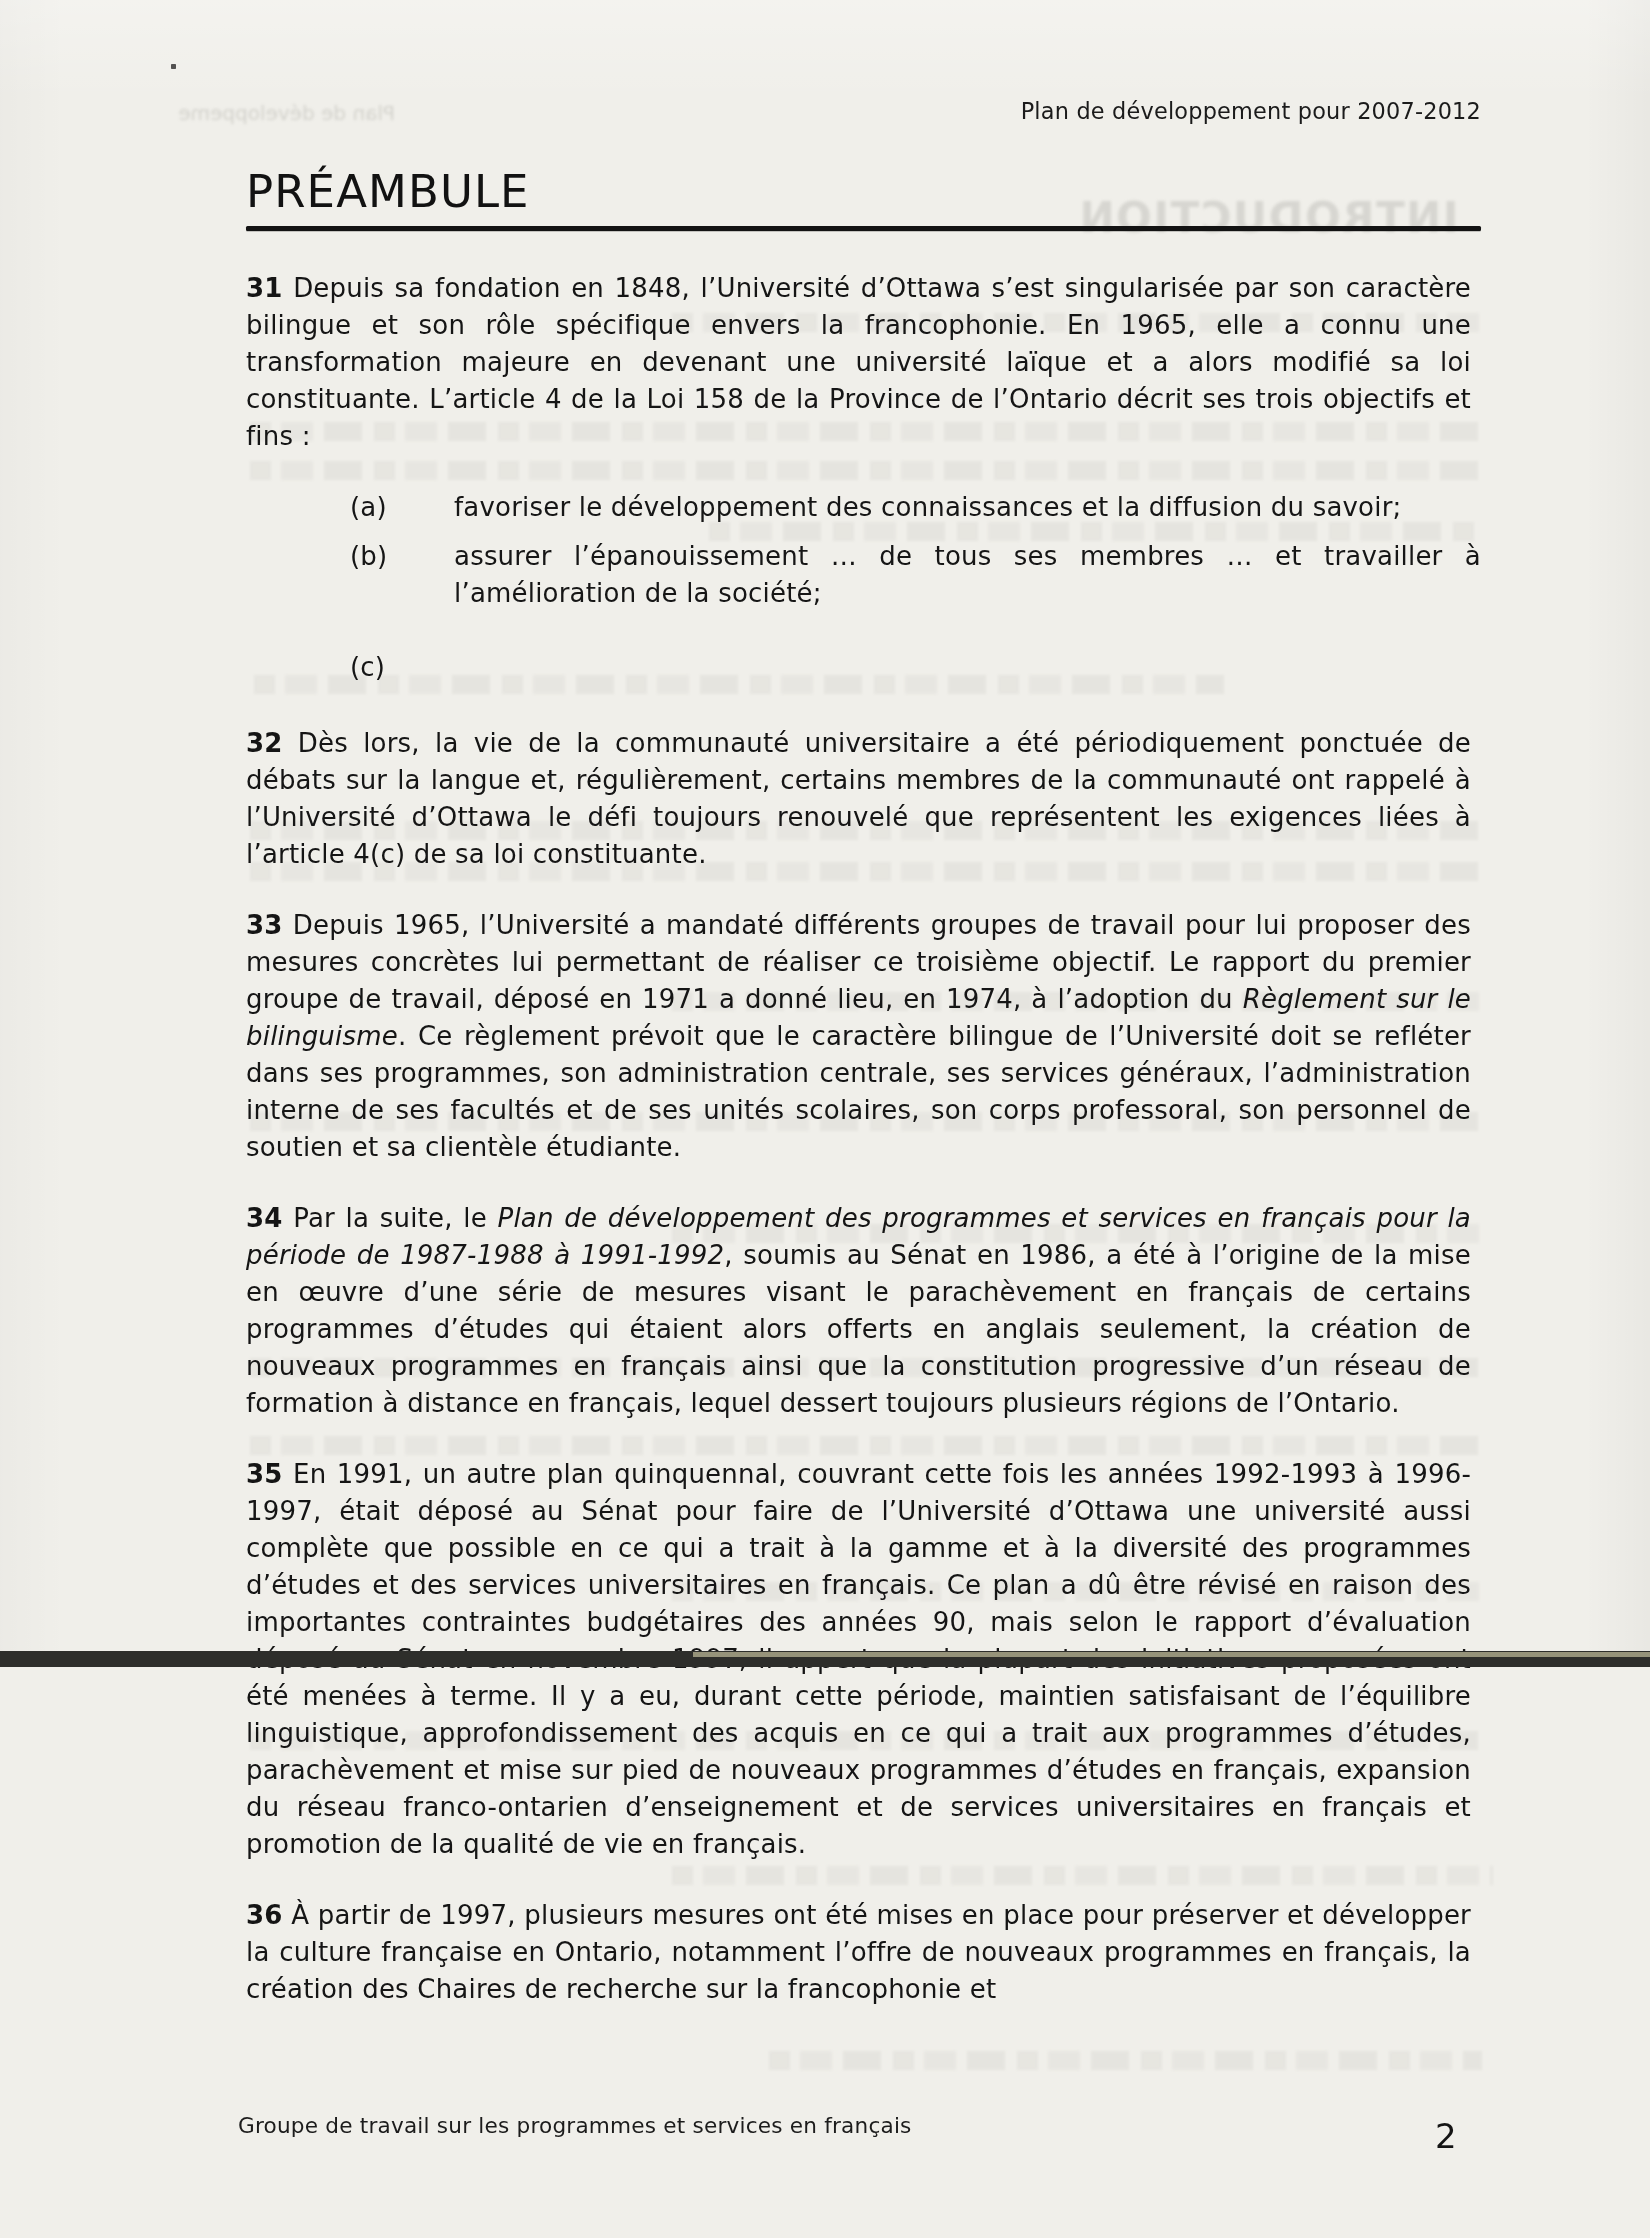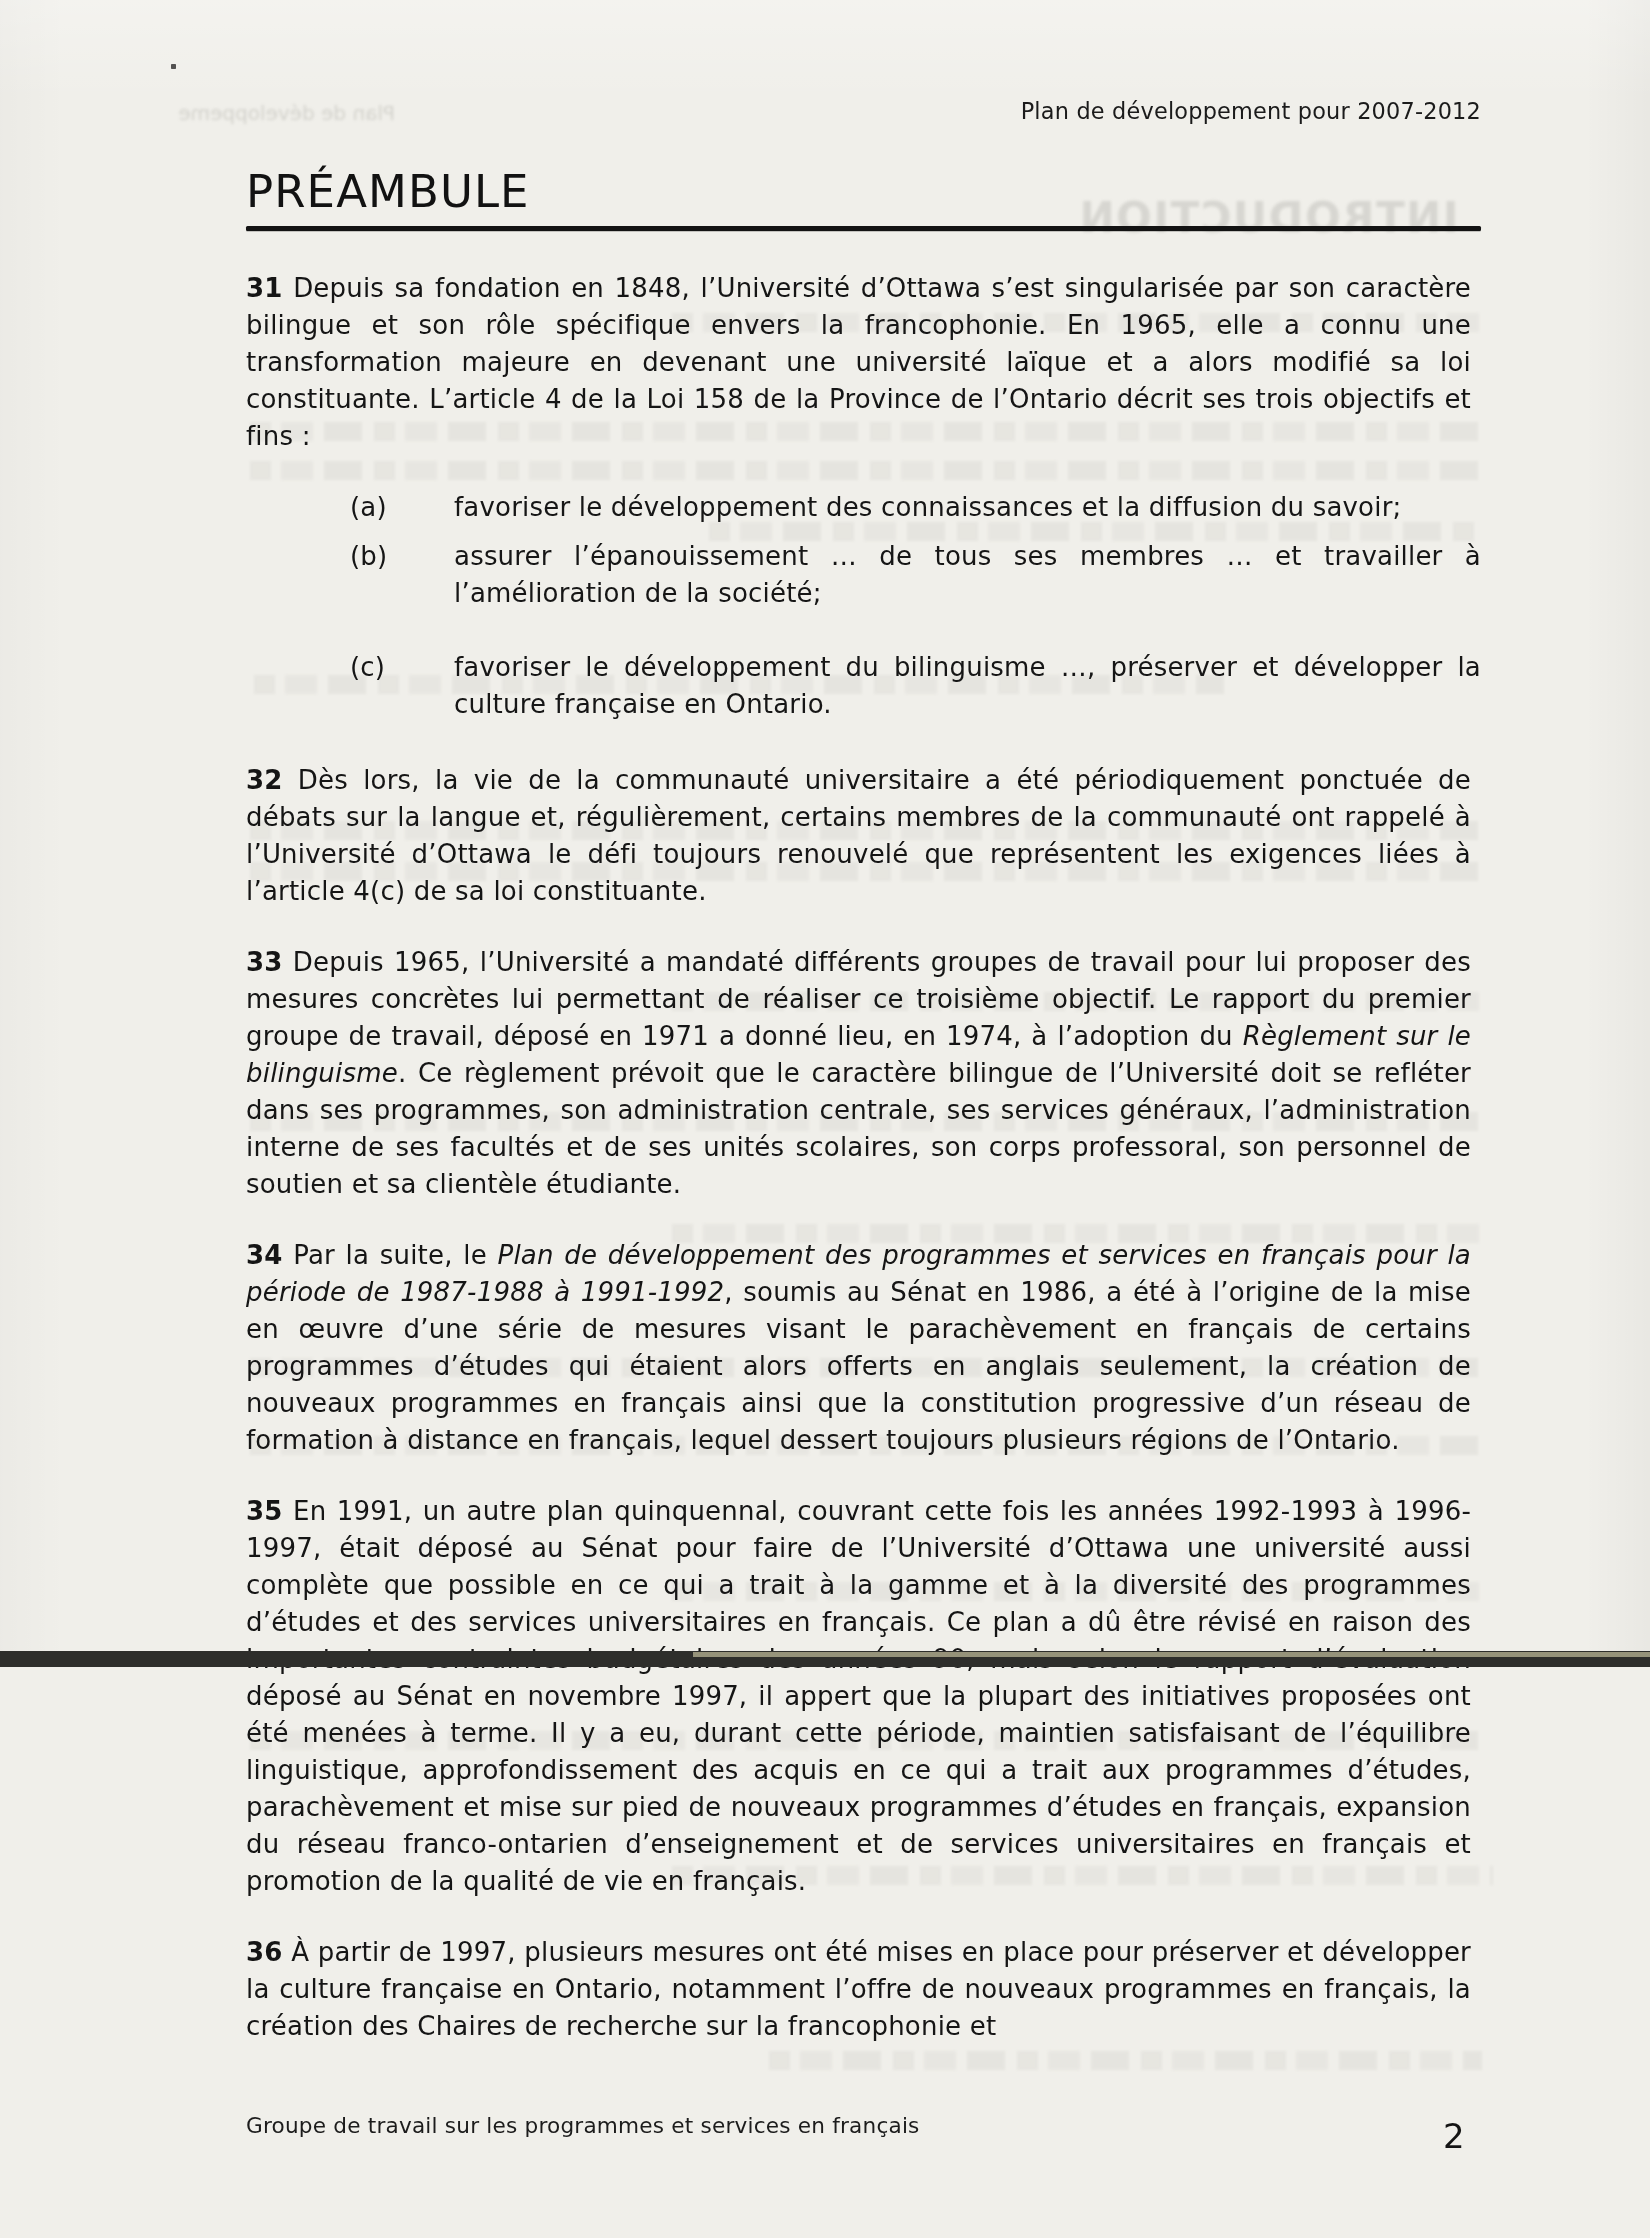--- a/index.html
+++ b/index.html
@@ -60,21 +60,21 @@
   .pnum{font-weight:700;}
   .ital{font-style:italic;}
   .obj-list{margin:4.5px 0 39px 0;}
   .obj-item{display:flex;padding-left:104px;margin-bottom:12px;}
   .obj-item:last-child{margin-bottom:0;}
   .obj-item.gap-before{margin-top:37px;}
   .obj-label{width:104px;flex:0 0 104px;font-size:26px;line-height:37px;letter-spacing:0.2px;}
   .obj-text{flex:1;font-size:26px;line-height:37px;text-align:justify;letter-spacing:0.2px;}
   
   .footer{
-    position:absolute;left:246px;top:2113px;width:1235px;
+    position:absolute;left:238px;top:2113px;width:1235px;
     display:flex;justify-content:space-between;align-items:flex-start;
   }
   .footer-left{font-size:21.6px;line-height:25px;color:#1c1c1c;letter-spacing:0.2px;}
   .page-number{font-size:34px;line-height:34px;color:#141414;margin-top:6px;padding-right:16.4px;}
   
   .edge-band{
     position:absolute;left:0;right:0;bottom:0;height:16.4px;background:#2e2e2b;
   }
   .edge-olive{
     position:absolute;right:0;bottom:10.4px;width:58%;height:4.5px;background:#96937a;
@@ -117,21 +117,20 @@
           <div class="obj-item">
             <span class="obj-label">(a)</span>
             <span class="obj-text">favoriser le développement des connaissances et la diffusion du savoir;</span>
           </div>
           <div class="obj-item">
             <span class="obj-label">(b)</span>
             <span class="obj-text">assurer l’épanouissement … de tous ses membres … et travailler à l’amélioration de la société;</span>
           </div>
           <div class="obj-item gap-before">
             <span class="obj-label">(c)</span>
-            <span class="obj-text">favoriser le développement du bilinguisme …, préserver et développer la culture française en Ontario.</span>
           </div>
         </div>
         <p class="para"><span class="pnum">32</span> <span class="reg">Dès lors, la vie de la communauté universitaire a été périodiquement ponctuée de débats sur la langue et, régulièrement, certains membres de la communauté ont rappelé à l’Université d’Ottawa le défi toujours renouvelé que représentent les exigences liées à l’article 4(c) de sa loi constituante.</span></p>
         <p class="para"><span class="pnum">33</span> <span class="reg">Depuis 1965, l’Université a mandaté différents groupes de travail pour lui proposer des mesures concrètes lui permettant de réaliser ce troisième objectif. Le rapport du premier groupe de travail, déposé en 1971 a donné lieu, en 1974, à l’adoption du </span><span class="ital">Règlement sur le bilinguisme</span><span class="reg">. Ce règlement prévoit que le caractère bilingue de l’Université doit se refléter dans ses programmes, son administration centrale, ses services généraux, l’administration interne de ses facultés et de ses unités scolaires, son corps professoral, son personnel de soutien et sa clientèle étudiante.</span></p>
         <p class="para"><span class="pnum">34</span> <span class="reg">Par la suite, le </span><span class="ital">Plan de développement des programmes et services en français pour la période de 1987-1988 à 1991-1992</span><span class="reg">, soumis au Sénat en 1986, a été à l’origine de la mise en œuvre d’une série de mesures visant le parachèvement en français de certains programmes d’études qui étaient alors offerts en anglais seulement, la création de nouveaux programmes en français ainsi que la constitution progressive d’un réseau de formation à distance en français, lequel dessert toujours plusieurs régions de l’Ontario.</span></p>
         <p class="para"><span class="pnum">35</span> <span class="reg">En 1991, un autre plan quinquennal, couvrant cette fois les années 1992-1993 à 1996-1997, était déposé au Sénat pour faire de l’Université d’Ottawa une université aussi complète que possible en ce qui a trait à la gamme et à la diversité des programmes d’études et des services universitaires en français. Ce plan a dû être révisé en raison des importantes contraintes budgétaires des années 90, mais selon le rapport d’évaluation déposé au Sénat en novembre 1997, il appert que la plupart des initiatives proposées ont été menées à terme. Il y a eu, durant cette période, maintien satisfaisant de l’équilibre linguistique, approfondissement des acquis en ce qui a trait aux programmes d’études, parachèvement et mise sur pied de nouveaux programmes d’études en français, expansion du réseau franco-ontarien d’enseignement et de services universitaires en français et promotion de la qualité de vie en français.</span></p>
         <p class="para"><span class="pnum">36</span> <span class="reg">À partir de 1997, plusieurs mesures ont été mises en place pour préserver et développer la culture française en Ontario, notamment l’offre de nouveaux programmes en français, la création des Chaires de recherche sur la francophonie et</span></p>
       </div>
   </div>
 

